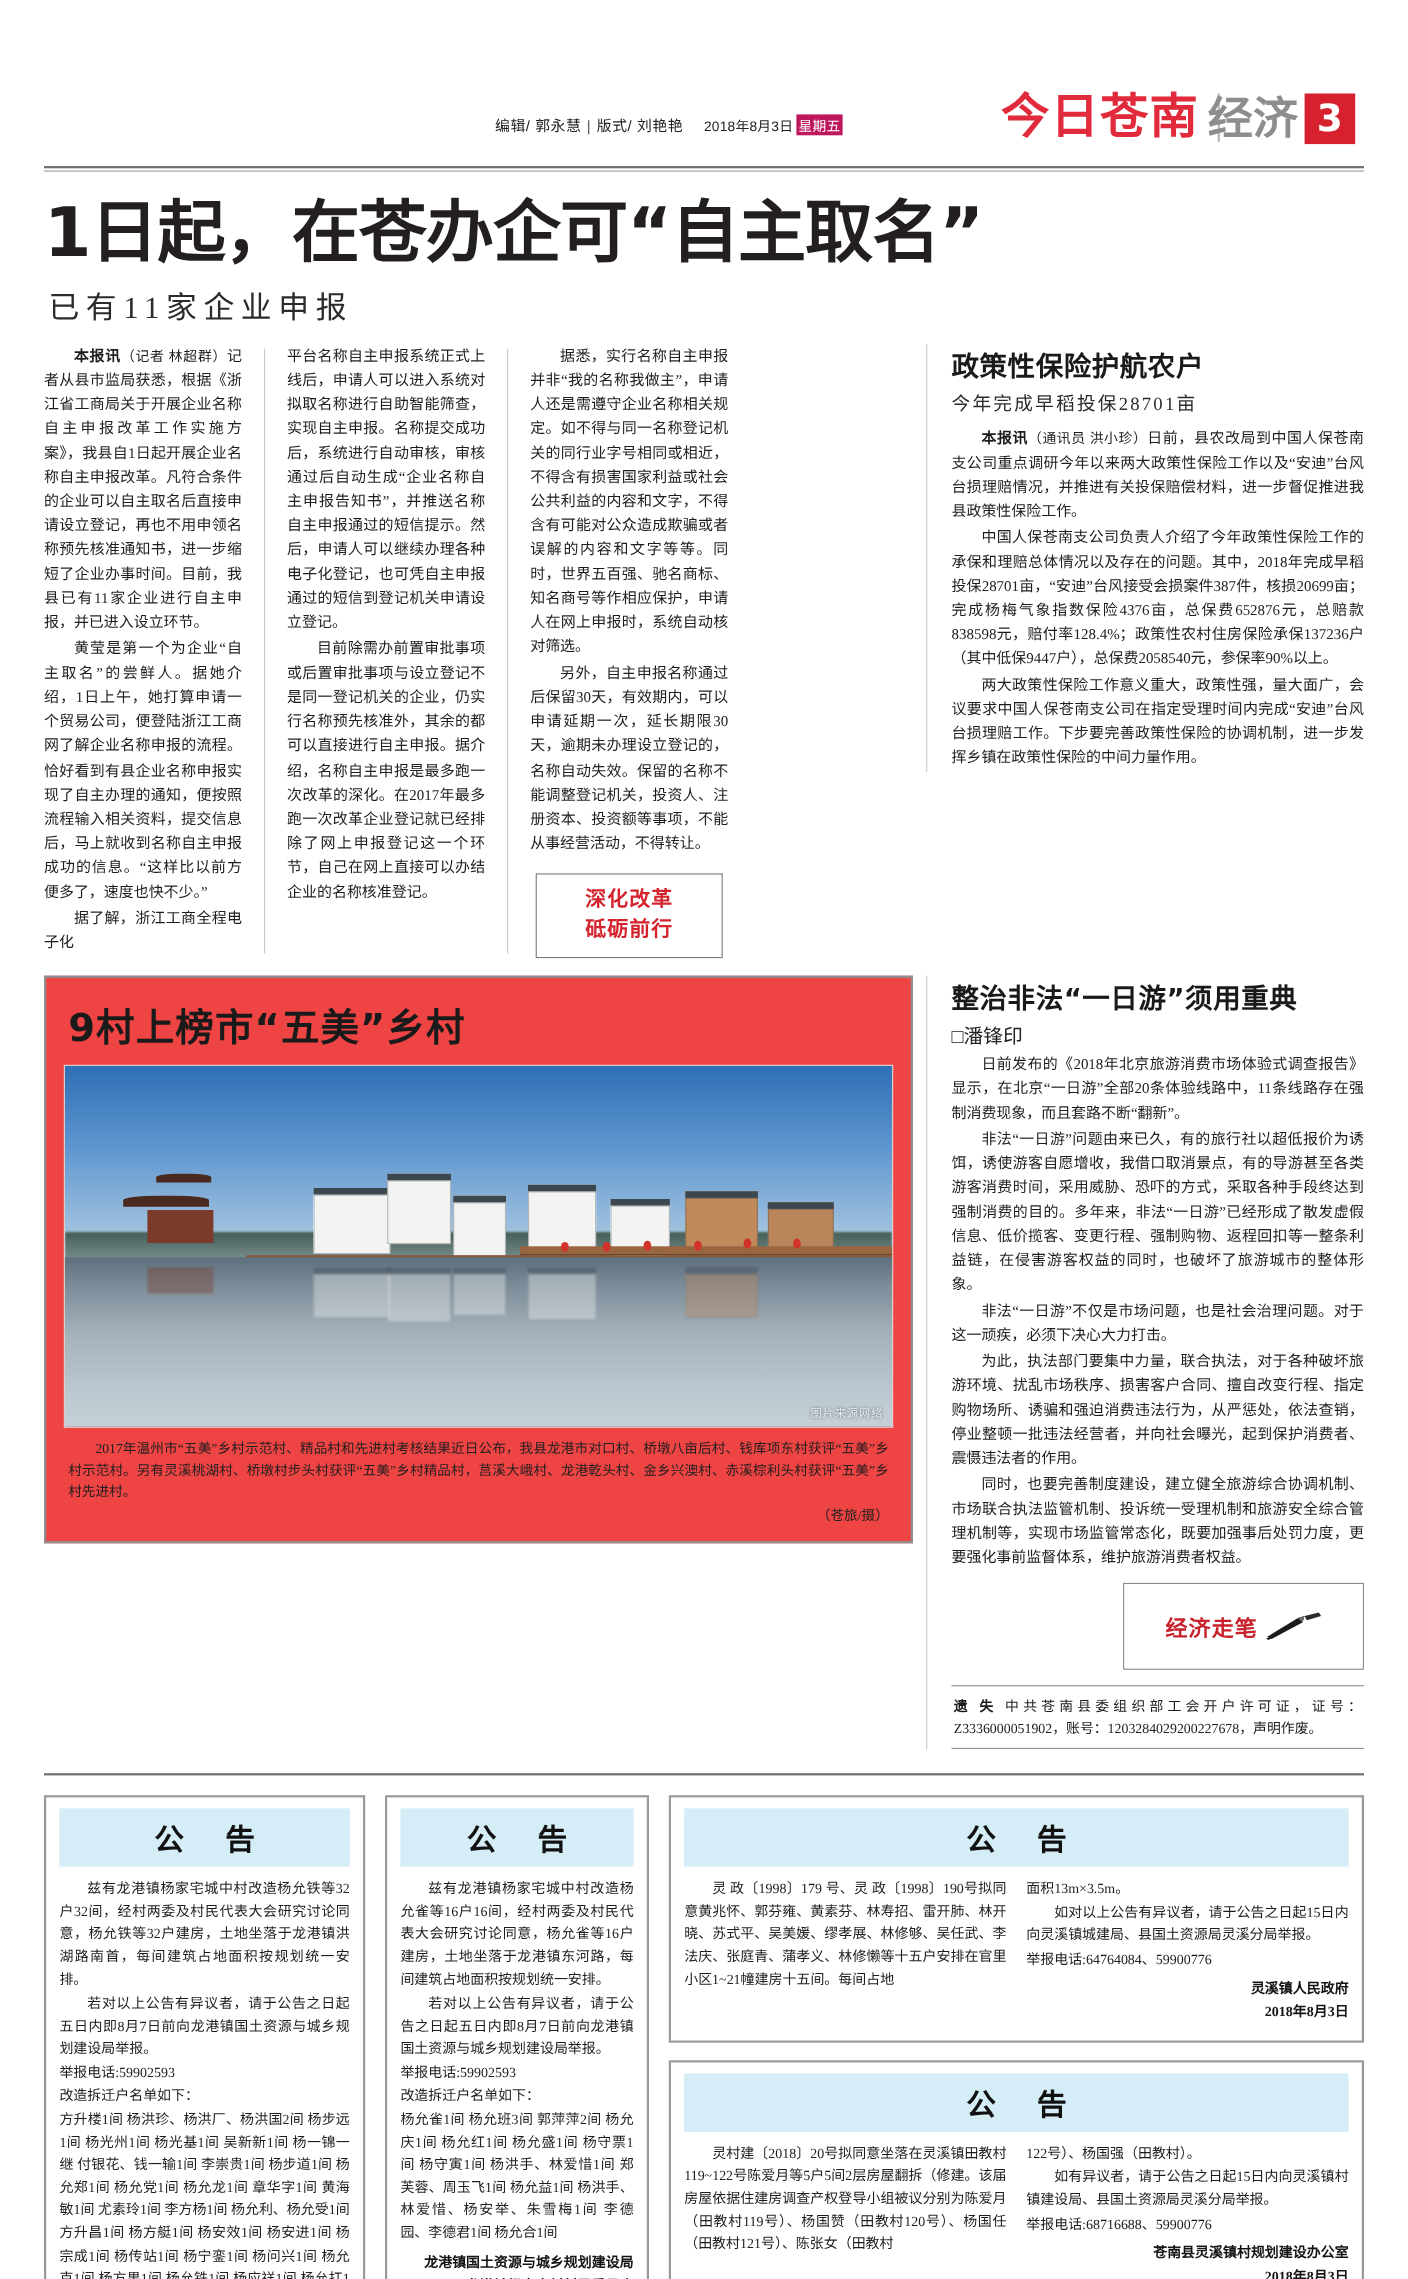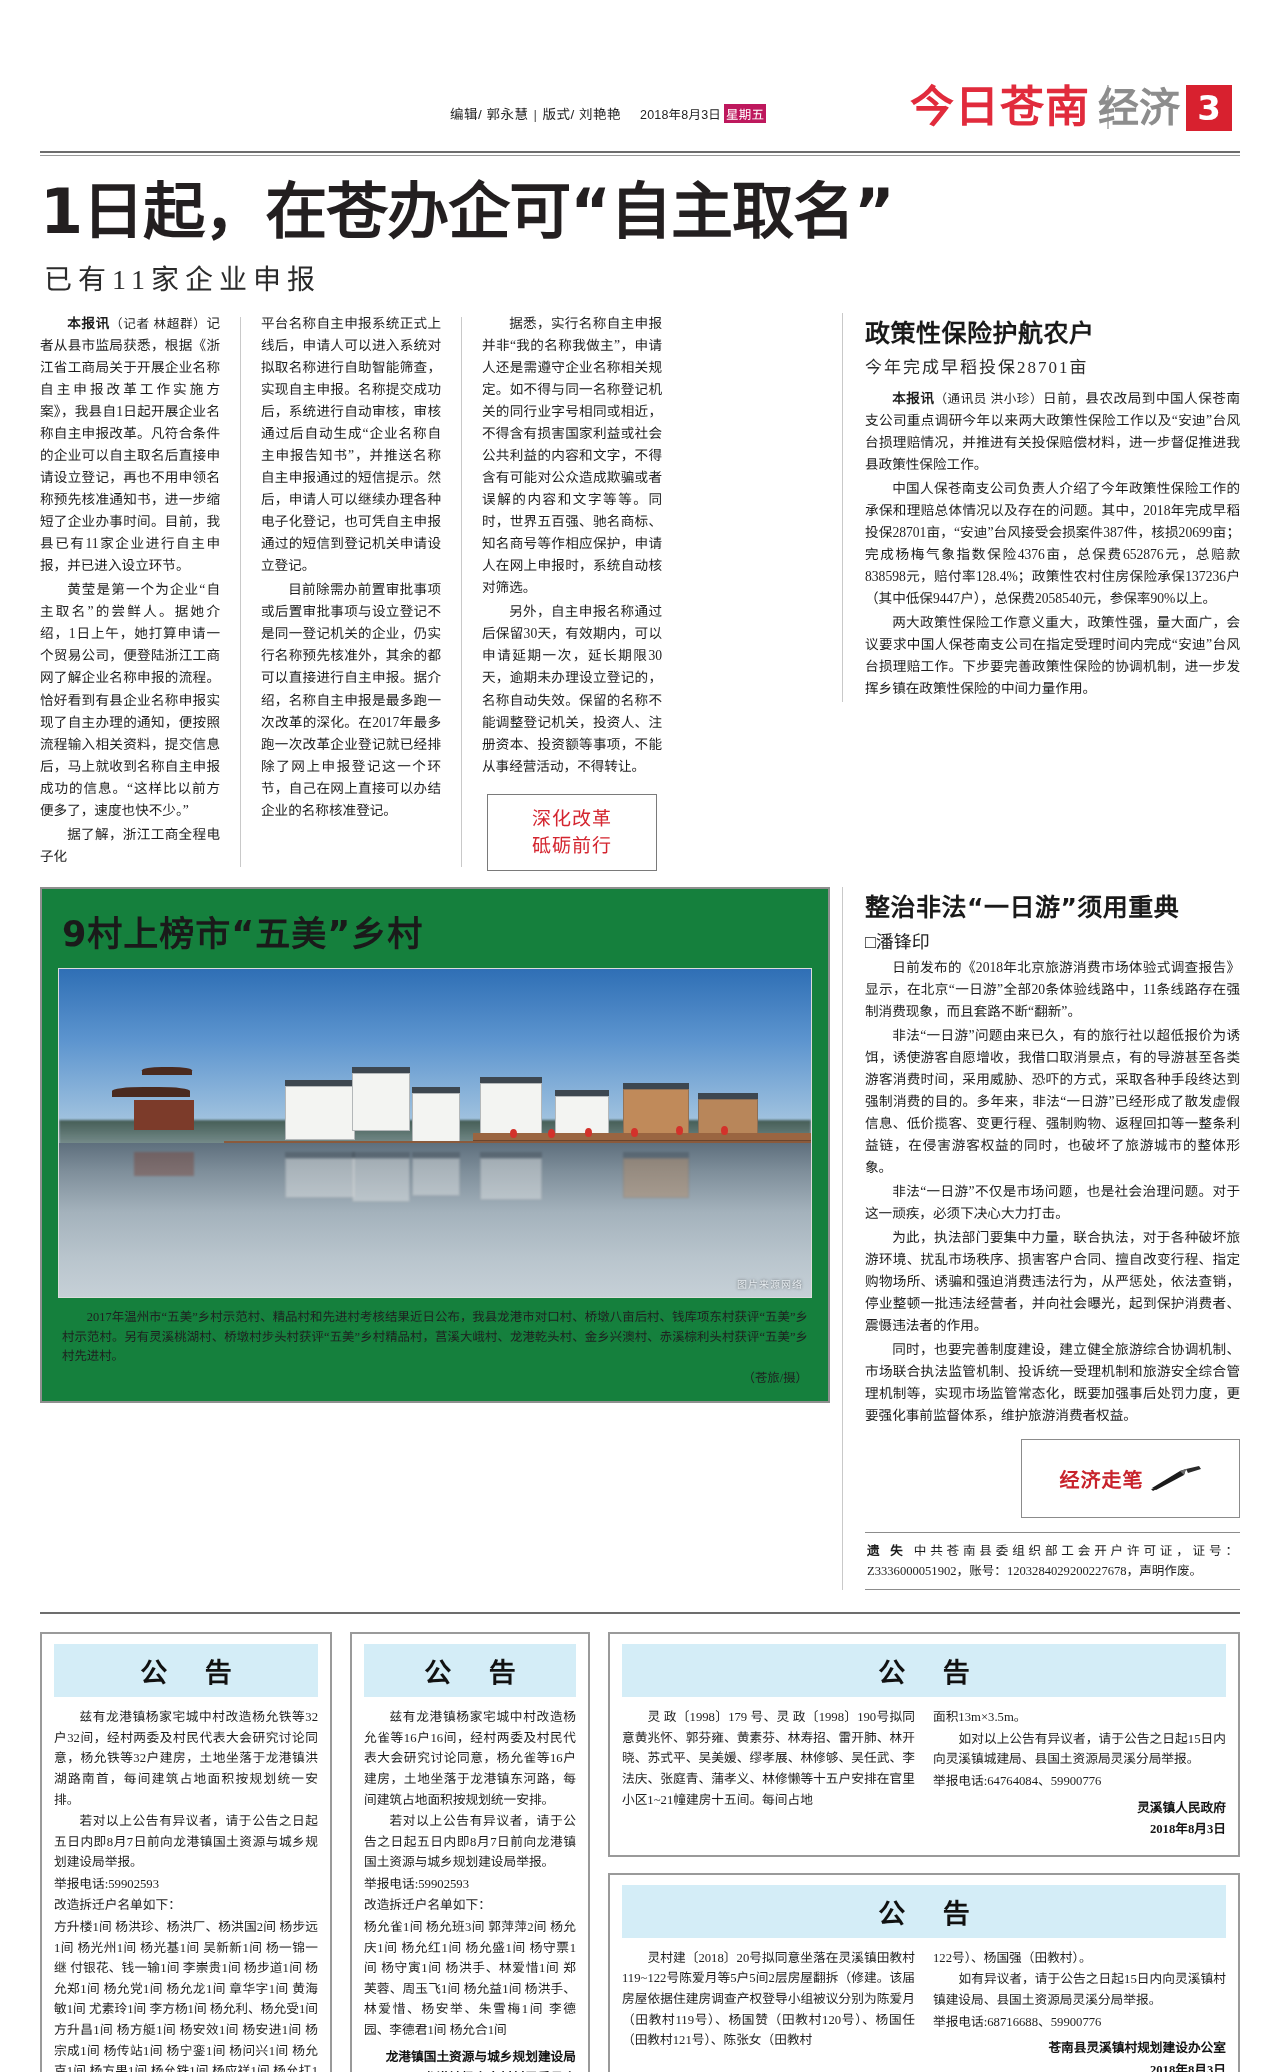--- a/index.html
+++ b/index.html
@@ -188,21 +188,21 @@
   .dateline{font-size:12.6px;}
 
   
   .slogan-box{
     margin:16px auto 0 auto;
     width:160px;
     border:1px solid #7a7a7a;
     padding:10px 4px;
     text-align:center;
     color:#d4252f;
-    font-weight:normal;
+    font-weight:bold;
     font-size:19px;
     line-height:1.45;
     letter-spacing:1px;
     font-family:"DejaVu Sans","Liberation Sans",sans-serif;
   }
 
   
   h2.sub-head{
     margin:0 0 4px 0;
     font-size:25px;
@@ -229,21 +229,21 @@
     margin-top:16px;
     display:flex;
     align-items:flex-start;
   }
   .feature-left{
     width:790px;
     flex:0 0 790px;
     border:2px solid #8f8f8f;
     box-sizing:border-box;
     padding:14px 16px 12px 16px;
-    background:#15803d;
+    background:#ef4444;
   }
   h2.feature-title{
     margin:2px 0 12px 4px;
     font-size:35px;
     font-weight:bold;
     letter-spacing:1px;
     color:#1a1a1a;
     font-family:"DejaVu Sans","Liberation Sans",sans-serif;
   }
   .photo{

